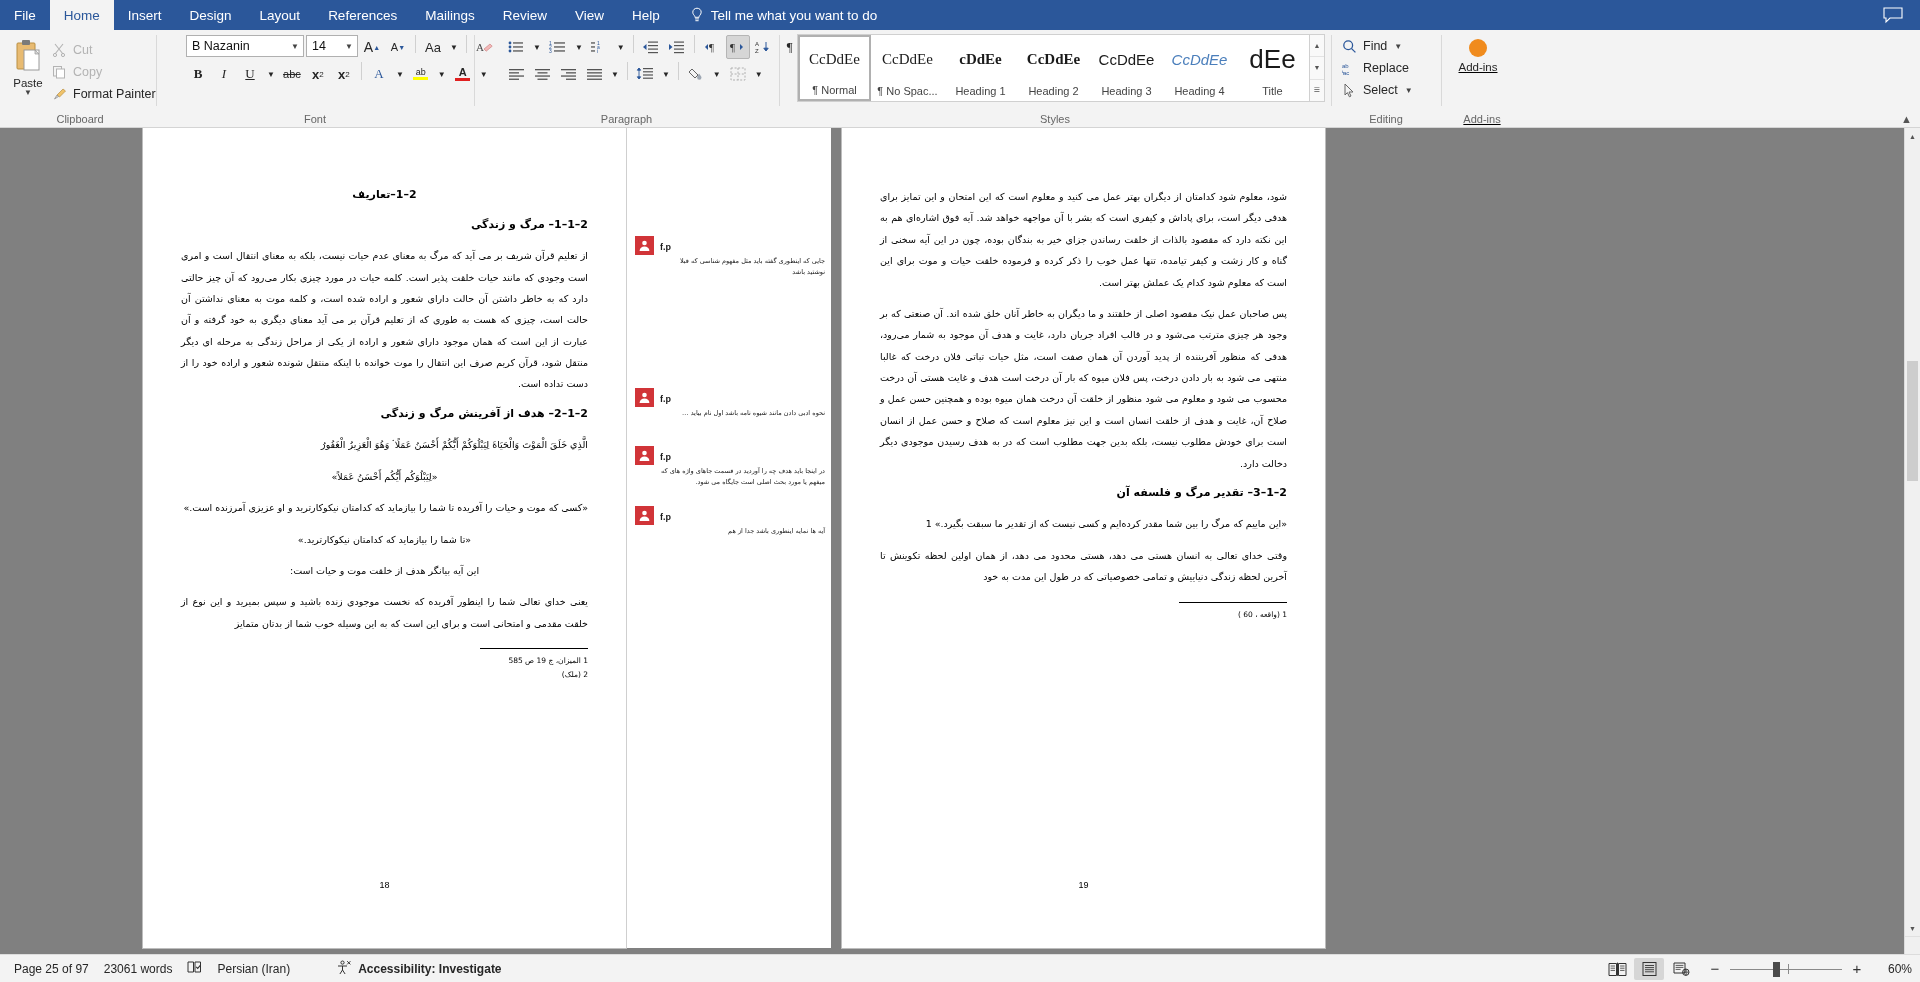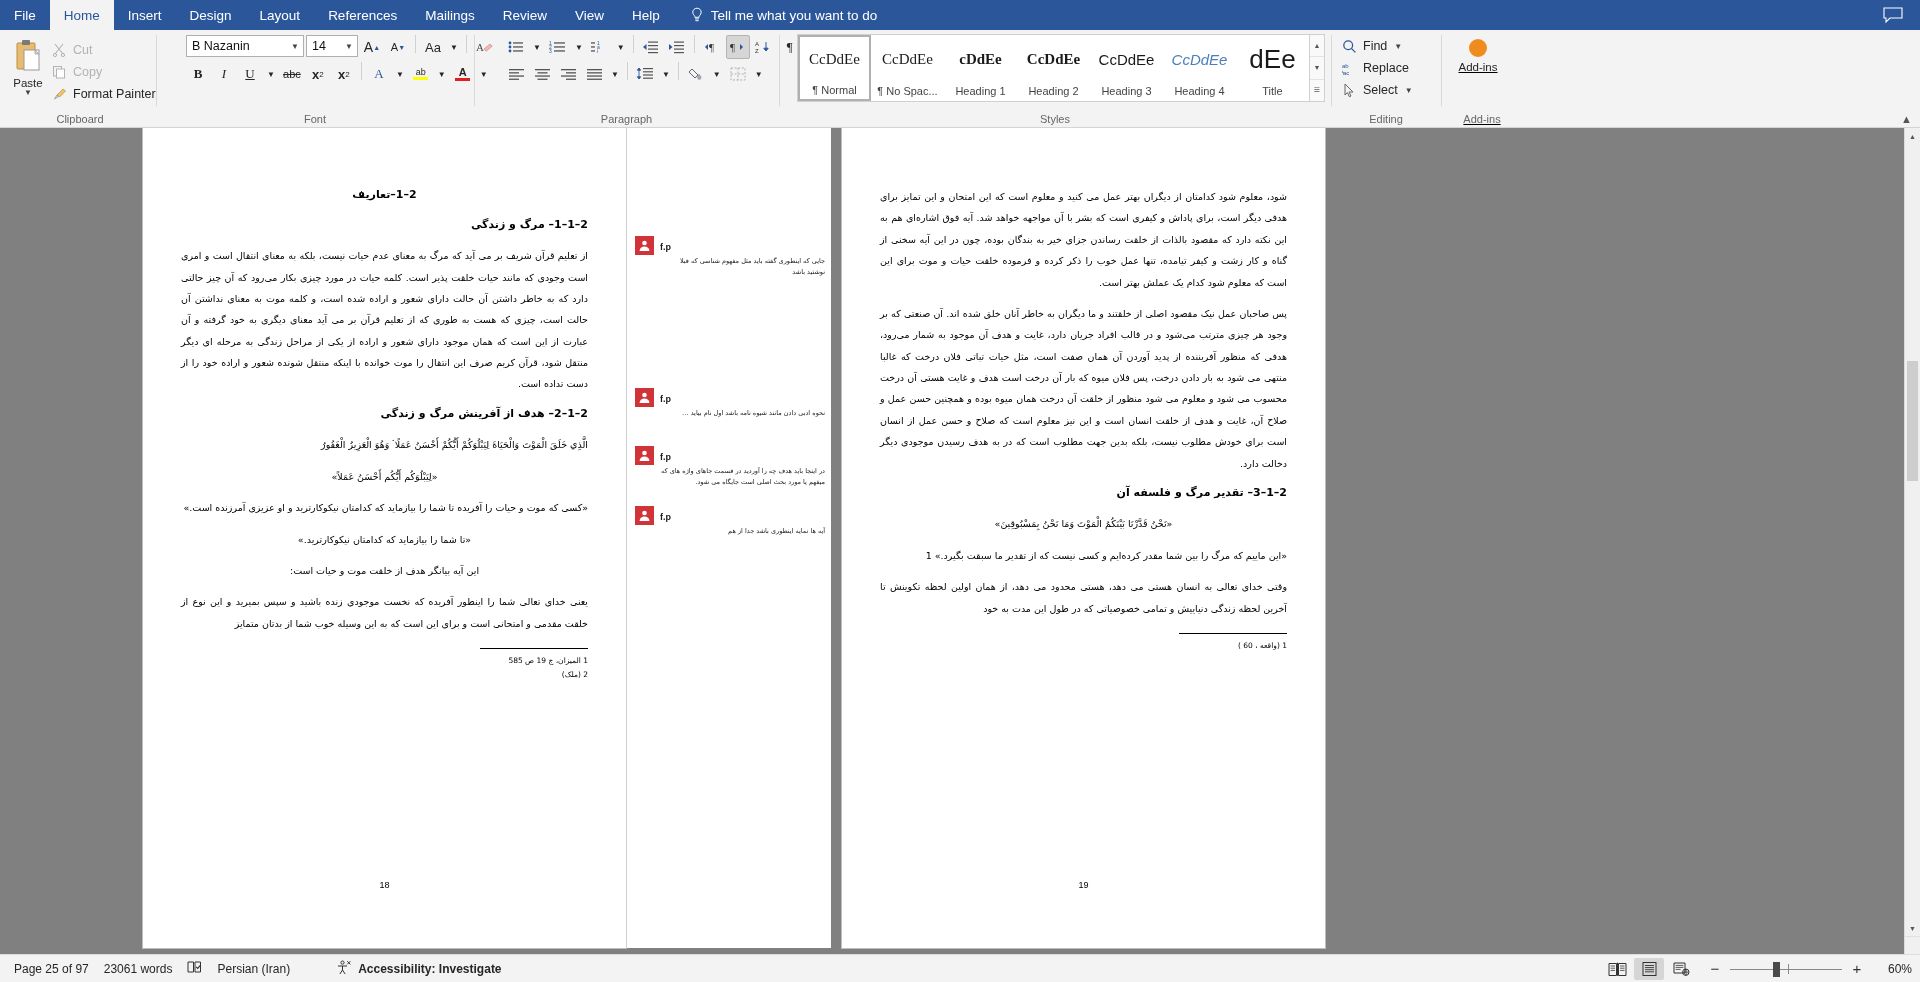--- a/index.html
+++ b/index.html
@@ -835,21 +835,20 @@
           <span class="c-text" style="display:block;">آیه ها نمایه اینطوری باشد جدا از هم</span>
         </span>
       </div>
     </div>
 
     <div class="page page-right">
       <div class="doc-body">
         <div class="doc-p">شود، معلوم شود کدامتان از دیگران بهتر عمل می کنید و معلوم است که این امتحان و این تمایز برای هدفی دیگر است، برای پاداش و کیفری است که بشر با آن مواجهه خواهد شد. آیه فوق اشاره‌ای هم به این نکته دارد که مقصود بالذات از خلقت رساندن جزای خیر به بندگان بوده، چون در این آیه سخنی از گناه و کار زشت و کیفر تیامده، تنها عمل خوب را ذکر کرده و فرموده خلقت حیات و موت برای این است که معلوم شود کدام یک عملش بهتر است.</div>
         <div class="doc-p">پس صاحبان عمل نیک مقصود اصلی از خلقتند و ما دیگران به خاطر آنان خلق شده اند. آن صنعتی که بر وجود هر چیزی مترتب می‌شود و در قالب افراد جریان دارد، غایت و هدف آن موجود به شمار می‌رود، هدفی که منظور آفریننده از پدید آوردن آن همان صفت است، مثل حیات تباتی فلان درخت که غالبا منتهی می شود به بار دادن درخت، پس فلان میوه که بار آن درخت است هدف و غایت هستی آن درخت محسوب می شود و معلوم می شود منظور از خلقت آن درخت همان میوه بوده و همچنین حسن عمل و صلاح آن، غایت و هدف از خلقت انسان است و این نیز معلوم است که صلاح و حسن عمل از انسان است برای خودش مطلوب نیست، بلکه بدین جهت مطلوب است که در به هدف رسیدن موجودی دیگر دخالت دارد.</div>
         <div class="doc-h">2–1–3– تقدیر مرگ و فلسفه آن</div>
-        <div class="doc-p center">«نَحْنُ قَدَّرْنَا بَيْنَكُمُ الْمَوْتَ وَمَا نَحْنُ بِمَسْبُوقِينَ»</div>
         <div class="doc-p">«این ماییم که مرگ را بین شما مقدر کرده‌ایم و کسی نیست که از تقدیر ما سبقت بگیرد.» 1</div>
         <div class="doc-p">وقتی خدای تعالی به انسان هستی می دهد، هستی محدود می دهد، از همان اولین لحظه تکوینش تا آخرین لحظه زندگی دنیاییش و تمامی خصوصیاتی که در طول این مدت به خود</div>
         <div class="footnote-rule"></div>
         <div class="footnote">1 (واقعه ، 60 )</div>
       </div>
       <div class="page-num">19</div>
     </div>
   </div>
 
   <div class="vscroll">

